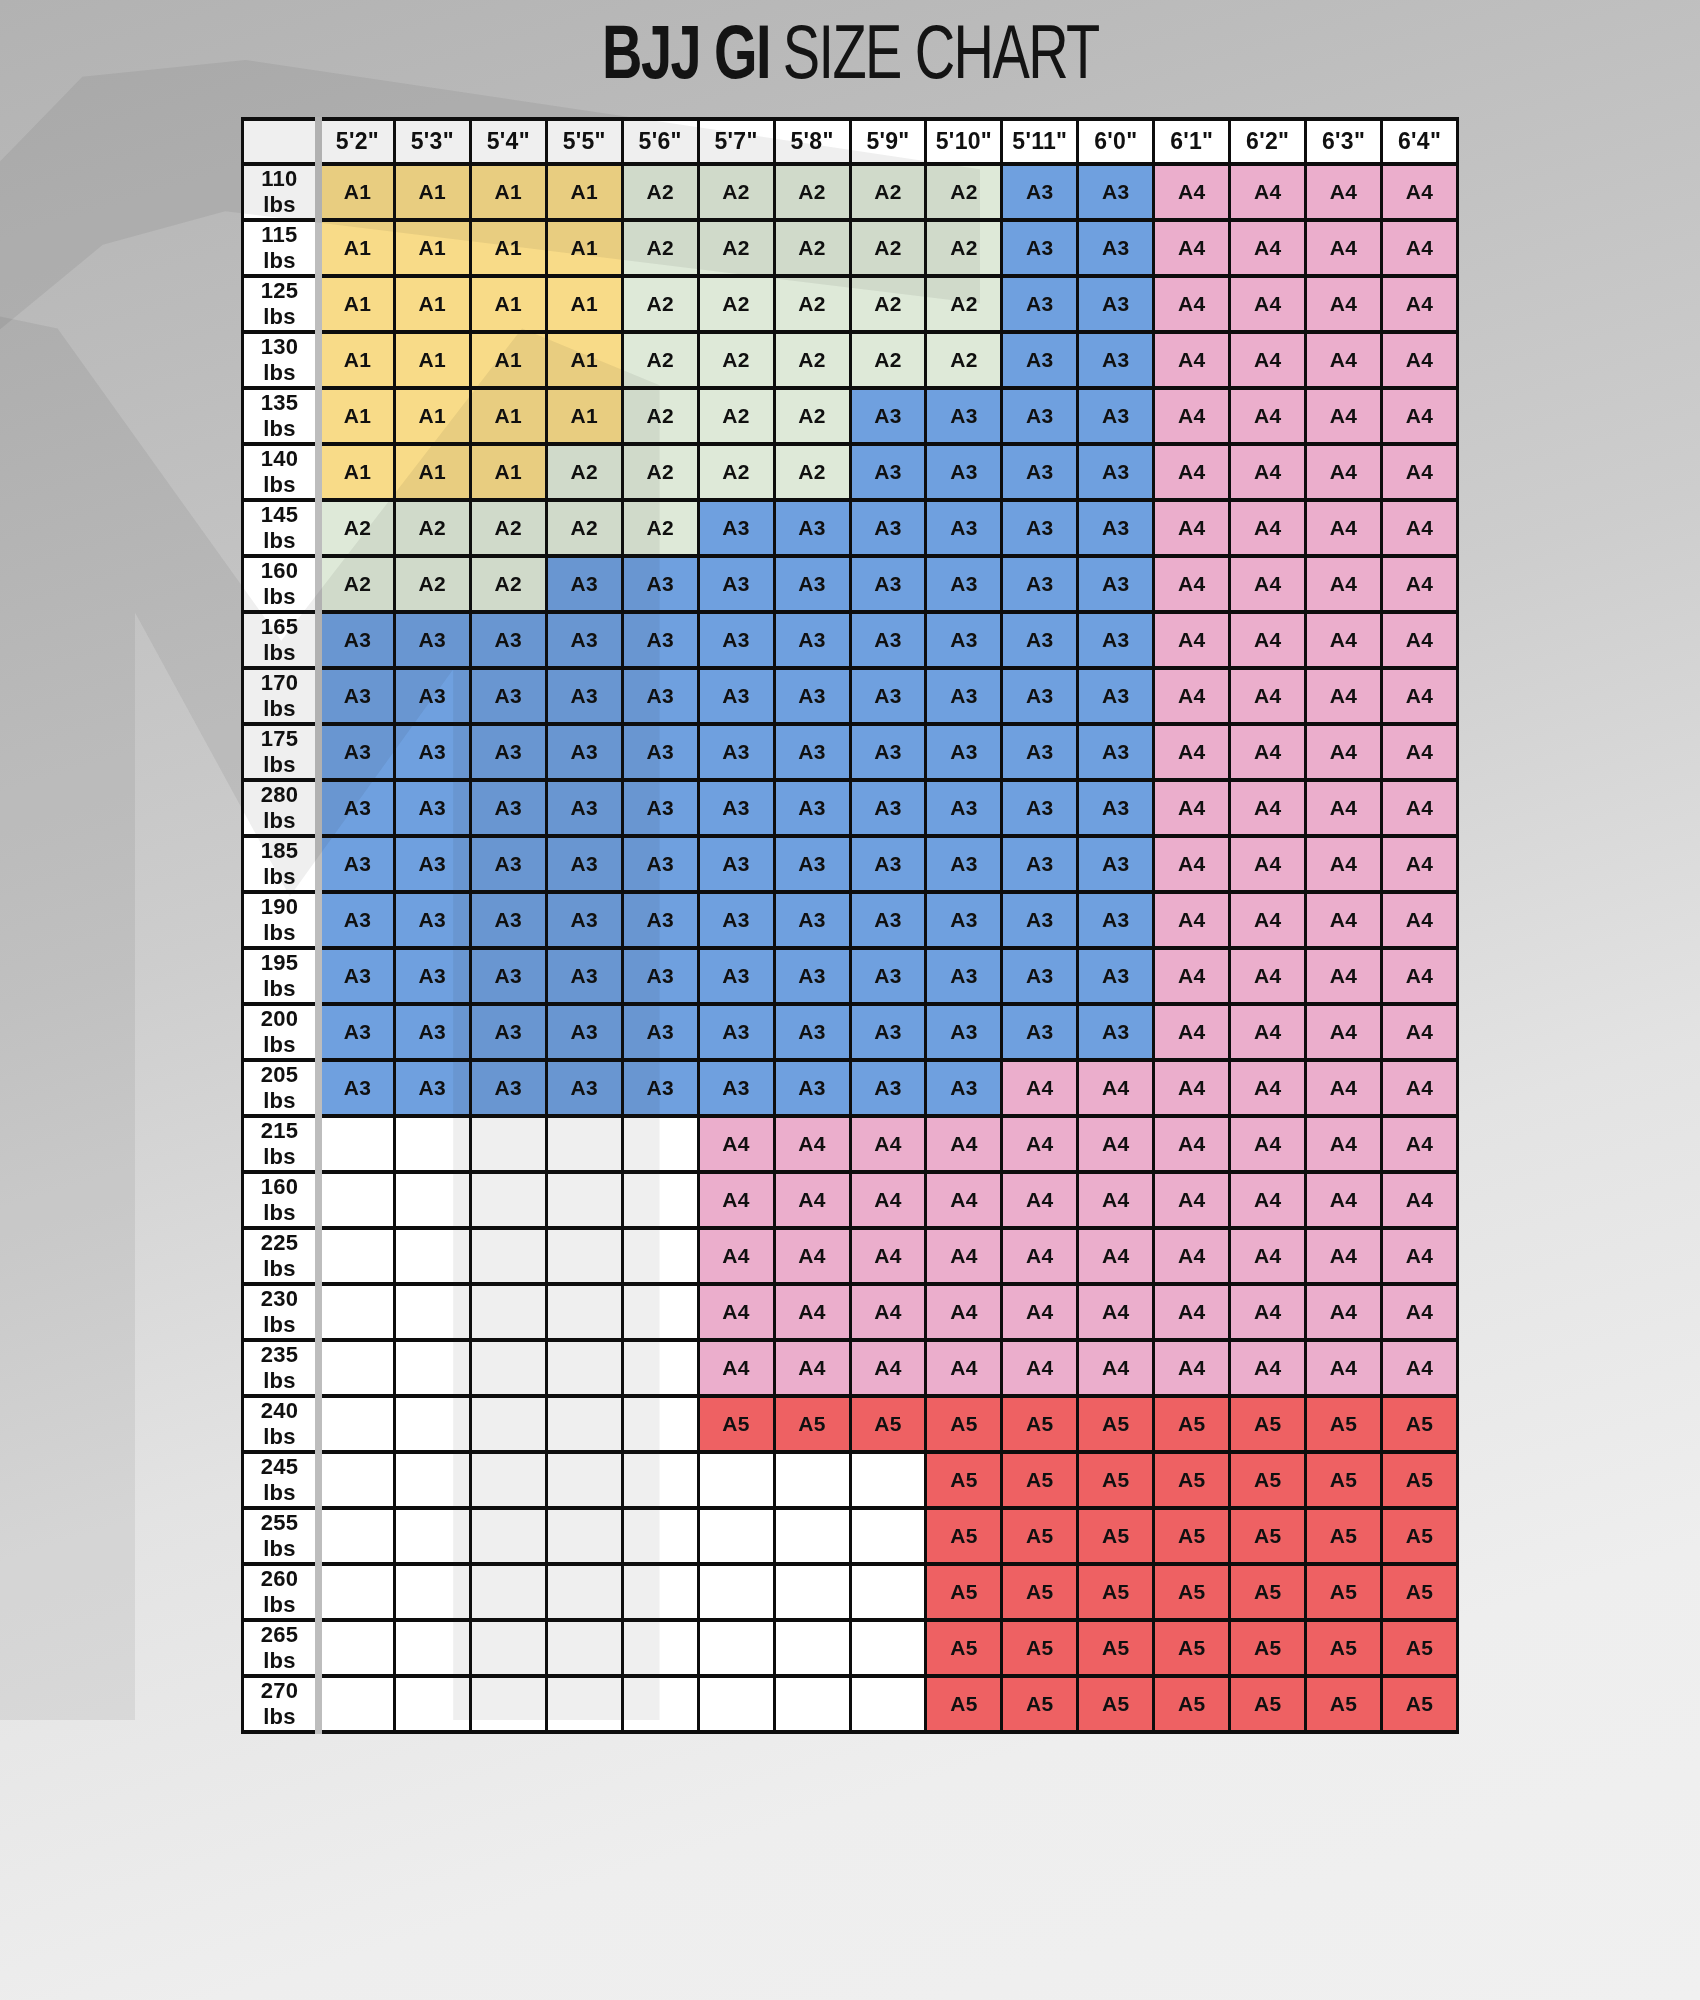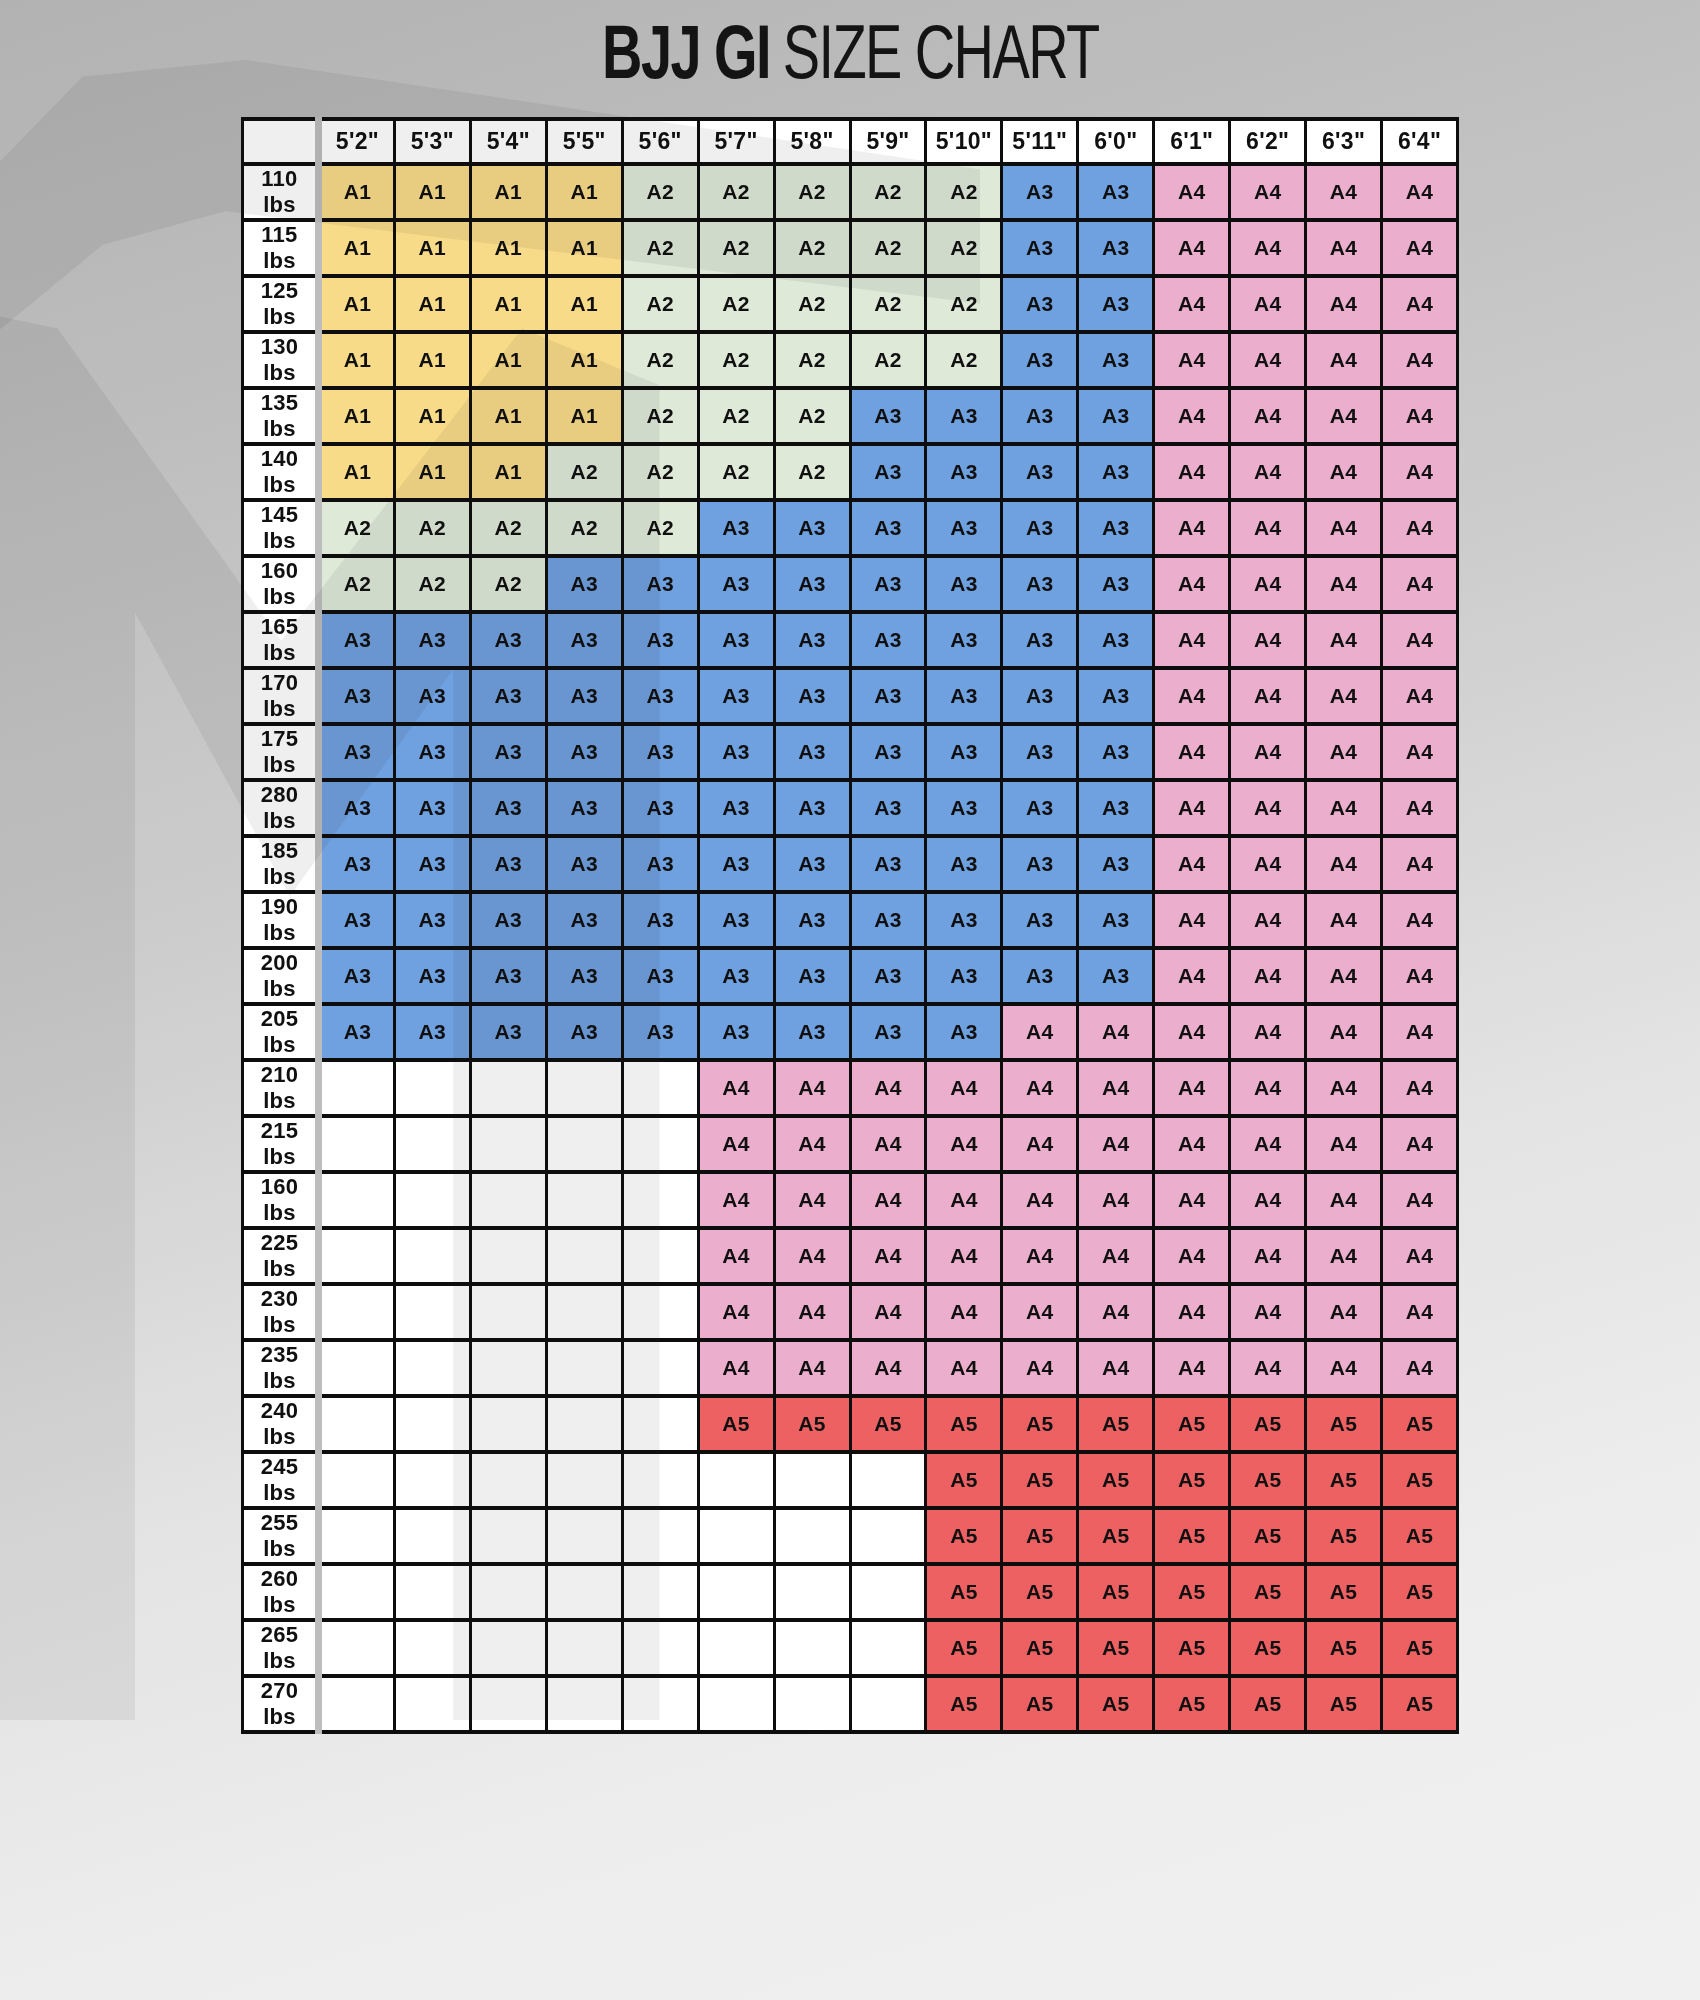--- a/index.html
+++ b/index.html
@@ -311,20 +311,38 @@
         <td style="background: rgb(111, 160, 223);">A3</td>
         <td style="background: rgb(111, 160, 223);">A3</td>
         <td style="background: rgb(111, 160, 223);">A3</td>
         <td style="background: rgb(111, 160, 223);">A3</td>
         <td style="background: rgb(235, 174, 204);">A4</td>
         <td style="background: rgb(235, 174, 204);">A4</td>
         <td style="background: rgb(235, 174, 204);">A4</td>
         <td style="background: rgb(235, 174, 204);">A4</td>
       </tr>
       <tr>
+        <th class="w">195 lbs</th>
+        <td style="background: rgb(111, 160, 223);">A3</td>
+        <td style="background: rgb(111, 160, 223);">A3</td>
+        <td style="background: rgb(111, 160, 223);">A3</td>
+        <td style="background: rgb(111, 160, 223);">A3</td>
+        <td style="background: rgb(111, 160, 223);">A3</td>
+        <td style="background: rgb(111, 160, 223);">A3</td>
+        <td style="background: rgb(111, 160, 223);">A3</td>
+        <td style="background: rgb(111, 160, 223);">A3</td>
+        <td style="background: rgb(111, 160, 223);">A3</td>
+        <td style="background: rgb(111, 160, 223);">A3</td>
+        <td style="background: rgb(111, 160, 223);">A3</td>
+        <td style="background: rgb(235, 174, 204);">A4</td>
+        <td style="background: rgb(235, 174, 204);">A4</td>
+        <td style="background: rgb(235, 174, 204);">A4</td>
+        <td style="background: rgb(235, 174, 204);">A4</td>
+      </tr>
+      <tr>
         <th class="w">200 lbs</th>
         <td style="background: rgb(111, 160, 223);">A3</td>
         <td style="background: rgb(111, 160, 223);">A3</td>
         <td style="background: rgb(111, 160, 223);">A3</td>
         <td style="background: rgb(111, 160, 223);">A3</td>
         <td style="background: rgb(111, 160, 223);">A3</td>
         <td style="background: rgb(111, 160, 223);">A3</td>
         <td style="background: rgb(111, 160, 223);">A3</td>
         <td style="background: rgb(111, 160, 223);">A3</td>
         <td style="background: rgb(111, 160, 223);">A3</td>
@@ -339,38 +357,20 @@
         <th class="w">205 lbs</th>
         <td style="background: rgb(111, 160, 223);">A3</td>
         <td style="background: rgb(111, 160, 223);">A3</td>
         <td style="background: rgb(111, 160, 223);">A3</td>
         <td style="background: rgb(111, 160, 223);">A3</td>
         <td style="background: rgb(111, 160, 223);">A3</td>
         <td style="background: rgb(111, 160, 223);">A3</td>
         <td style="background: rgb(111, 160, 223);">A3</td>
         <td style="background: rgb(111, 160, 223);">A3</td>
         <td style="background: rgb(111, 160, 223);">A3</td>
-        <td style="background: rgb(235, 174, 204);">A4</td>
-        <td style="background: rgb(235, 174, 204);">A4</td>
-        <td style="background: rgb(235, 174, 204);">A4</td>
-        <td style="background: rgb(235, 174, 204);">A4</td>
-        <td style="background: rgb(235, 174, 204);">A4</td>
-        <td style="background: rgb(235, 174, 204);">A4</td>
-      </tr>
-      <tr>
-        <th class="w">210 lbs</th>
-        <td style="background: rgb(255, 255, 255);"></td>
-        <td style="background: rgb(255, 255, 255);"></td>
-        <td style="background: rgb(255, 255, 255);"></td>
-        <td style="background: rgb(255, 255, 255);"></td>
-        <td style="background: rgb(255, 255, 255);"></td>
-        <td style="background: rgb(235, 174, 204);">A4</td>
-        <td style="background: rgb(235, 174, 204);">A4</td>
-        <td style="background: rgb(235, 174, 204);">A4</td>
-        <td style="background: rgb(235, 174, 204);">A4</td>
         <td style="background: rgb(235, 174, 204);">A4</td>
         <td style="background: rgb(235, 174, 204);">A4</td>
         <td style="background: rgb(235, 174, 204);">A4</td>
         <td style="background: rgb(235, 174, 204);">A4</td>
         <td style="background: rgb(235, 174, 204);">A4</td>
         <td style="background: rgb(235, 174, 204);">A4</td>
       </tr>
       <tr>
         <th class="w">215 lbs</th>
         <td style="background: rgb(255, 255, 255);"></td>

